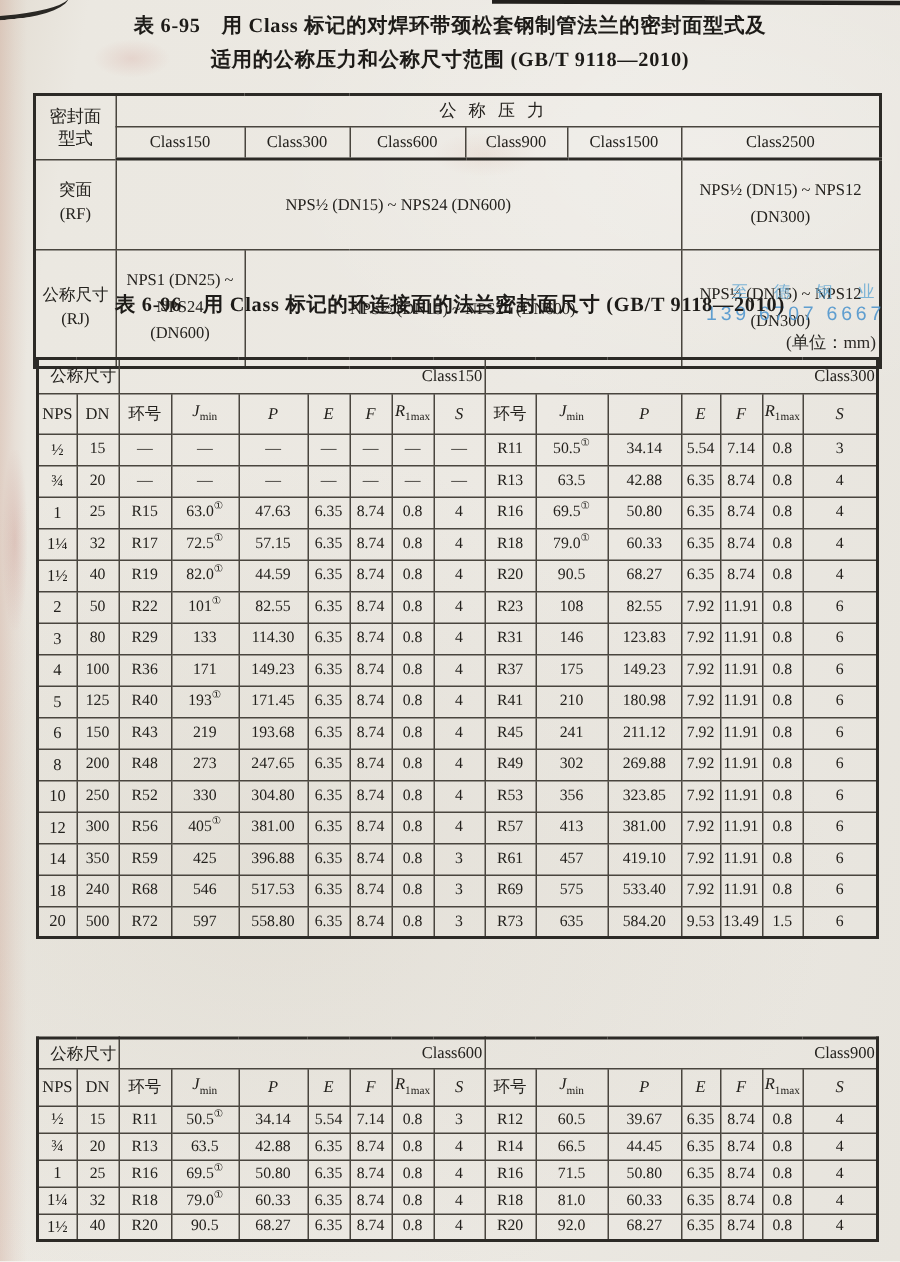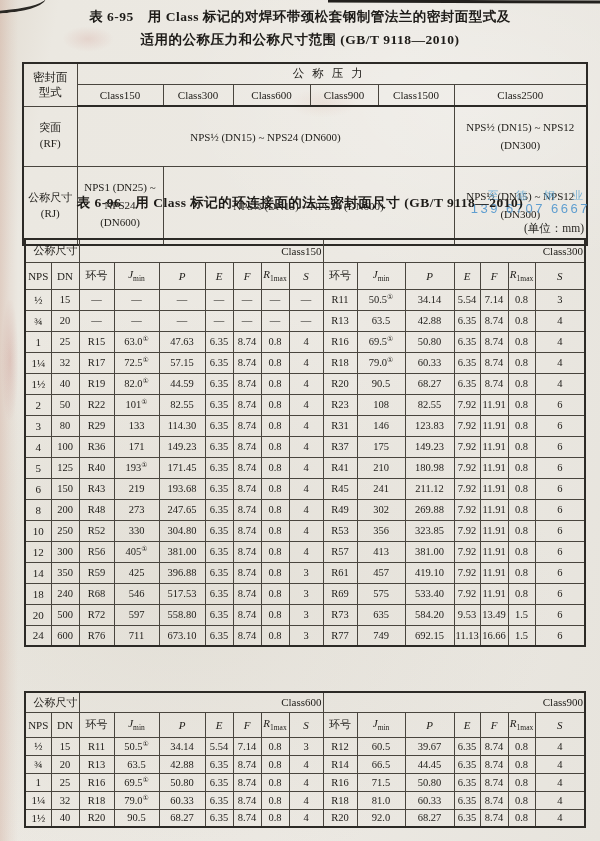--- a/index.html
+++ b/index.html
@@ -478,38 +478,20 @@
         <td>3</td>
         <td>R73</td>
         <td>635</td>
         <td>584.20</td>
         <td>9.53</td>
         <td>13.49</td>
         <td>1.5</td>
         <td>6</td>
       </tr>
 
-      <tr>
-        <td>24</td>
-        <td>600</td>
-        <td>R76</td>
-        <td>711</td>
-        <td>673.10</td>
-        <td>6.35</td>
-        <td>8.74</td>
-        <td>0.8</td>
-        <td>3</td>
-        <td>R77</td>
-        <td>749</td>
-        <td>692.15</td>
-        <td>11.13</td>
-        <td>16.66</td>
-        <td>1.5</td>
-        <td>6</td>
-      </tr>
     </tbody>
 </table>
 
 <table class="t96" id="t96-lower">
   <colgroup>
     <col style="width:26px">
       <col style="width:28px">
     <col style="width:35px">
       <col style="width:45px">
       <col style="width:46px">

